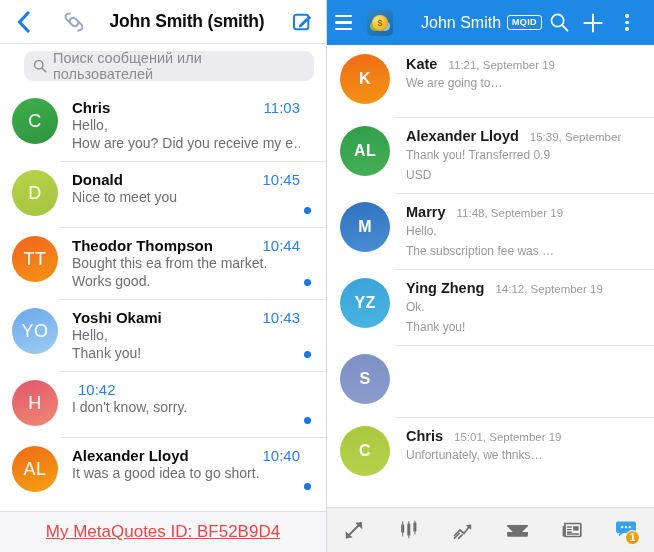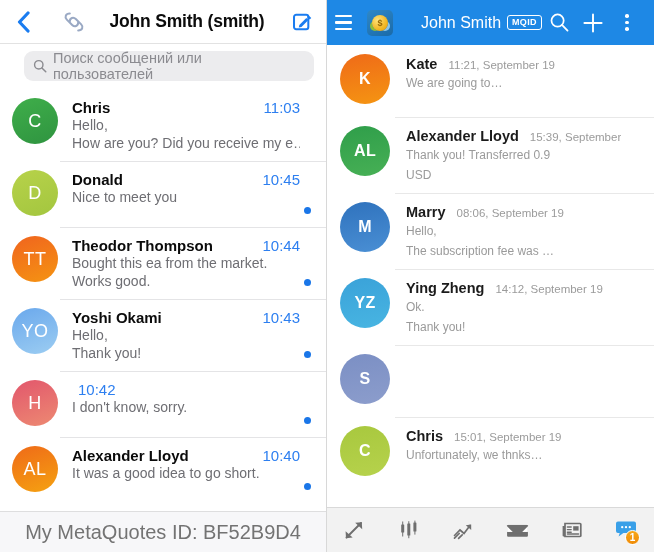--- a/index.html
+++ b/index.html
@@ -77,21 +77,21 @@
   .ios-time{font-size:15px;color:#2d7ff0;margin-left:6px;white-space:nowrap;}
   .ios-prev{font-size:14px;color:#6e6e73;line-height:17px;margin-top:1px;white-space:nowrap;overflow:hidden;}
   .ios-dotcol{width:14px;flex:0 0 14px;display:flex;align-items:flex-end;justify-content:center;padding-bottom:4px;align-self:stretch;}
   .ios-dot{width:7px;height:7px;border-radius:50%;background:#1a76e8;}
   .ios-footer{
     height:40px;min-height:40px;background:#f7f7f9;
     border-top:1px solid #dededf;
     display:flex;align-items:center;justify-content:center;
     cursor:pointer;
   }
-  .ios-footer span{color:#737373;font-size:20px;}
+  .ios-footer span{color:#ef4444;font-size:17px;text-decoration:underline;}
 
   
   .and-panel{
     width:327px;height:552px;position:relative;
     background:#ffffff;display:flex;flex-direction:column;overflow:hidden;
     box-sizing:border-box;
   }
   .and-header{
     height:45px;min-height:45px;background:#1e88e5;
     display:flex;align-items:center;padding:0 10px 0 8px;gap:0;
@@ -348,21 +348,21 @@
             </div>
             <div class="and-prev">Thank you! Transferred 0.9</div>
             <div class="and-prev">USD</div>
           </div>
         </div>
         <div class="and-row">
           <div class="and-av" style="background: linear-gradient(170deg, rgb(47, 114, 189) 0%, rgb(74, 143, 212) 100%);">M</div>
           <div class="and-body">
             <div class="and-line1">
               <div class="and-name">Marry</div>
-              <div class="and-time">08:06, September 19</div>
+              <div class="and-time">11:48, September 19</div>
             </div>
             <div class="and-prev">Hello,</div>
             <div class="and-prev">The subscription fee was …</div>
           </div>
         </div>
         <div class="and-row">
           <div class="and-av" style="background: linear-gradient(170deg, rgb(58, 162, 217) 0%, rgb(72, 181, 226) 100%);">YZ</div>
           <div class="and-body">
             <div class="and-line1">
               <div class="and-name">Ying Zheng</div>

